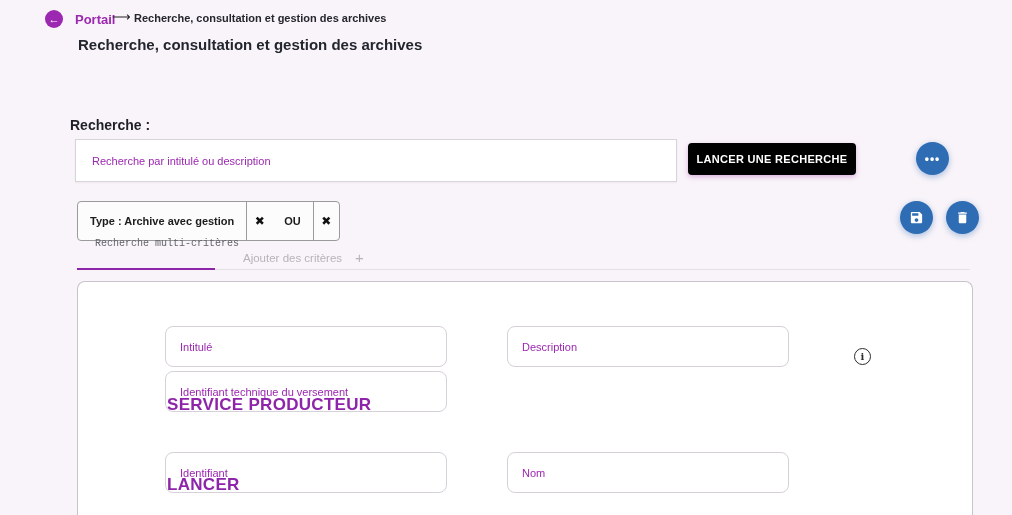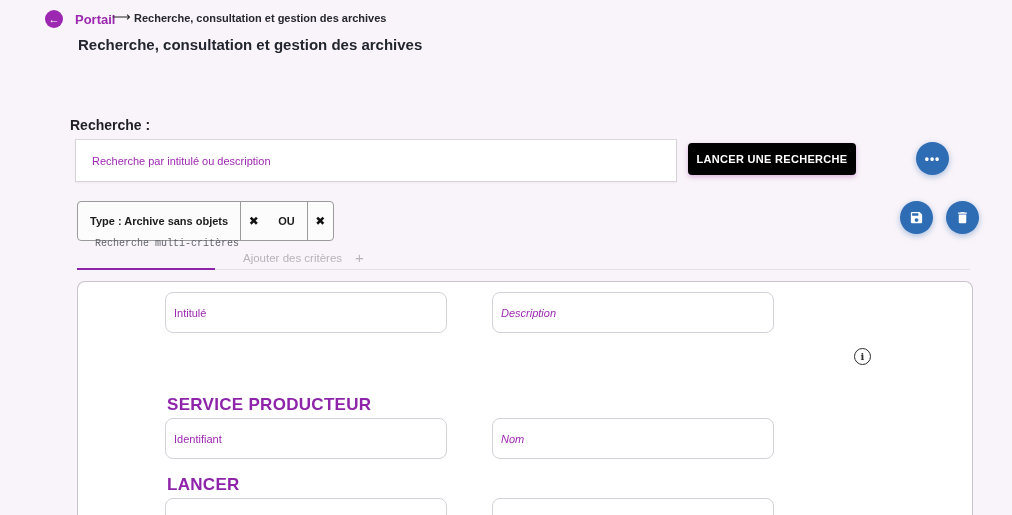--- a/index.html
+++ b/index.html
@@ -102,26 +102,27 @@
   }
   
   .card {
     position: absolute; left: 77px; top: 281px; width: 896px; height: 240px;
     background: #fff; border: 1px solid #c9c4cb;
     border-radius: 8px 8px 0 0; border-bottom: none;
   }
   .field {
     position: absolute; width: 282px; height: 41px;
     border: 1px solid #d6d0d8; border-radius: 8px; background: #fff;
-    padding: 0 8px; font-size: 11px; color: #9c27b0; outline: none;
+    padding: 0 14px; font-size: 11px; color: #9c27b0; outline: none;
     font-family: "Liberation Sans", sans-serif;
+    margin-top: 34px;
   }
   .field::placeholder { color: #9c27b0; opacity: 1; }
   .col-l { left: 165px; }
-  .col-r { left: 492px; font-style: italic; }
+  .col-r { left: 507px; }
   .row-1 { top: 292px; }
   .row-2 { top: 337px; }
   .row-3 { top: 418px; }
   .row-4 { top: 498px; }
   .section-heading {
     position: absolute; left: 167px; font-size: 17px; font-weight: 700;
     color: #8e24aa; letter-spacing: 0.3px;
   }
   .heading-producer { top: 395px; }
   .heading-dates { top: 475px; }
@@ -148,21 +149,21 @@
   <h1 class="page-title">Recherche, consultation et gestion des archives</h1>
 
   <div class="search-label">Recherche :</div>
   <input class="search-input" type="text" placeholder="Recherche par intitulé ou description" style="">
   <button class="launch-btn">LANCER UNE RECHERCHE</button>
   <button class="circle-btn more-btn">
       <span class="more-dots">•••</span>
     </button>
 
   <div class="chip-bar">
-    <span class="chip-seg">Type : Archive sans objets</span>
+    <span class="chip-seg">Type : Archive avec gestion</span>
     <button class="chip-close">
         <span>✖</span>
       </button>
     <span class="chip-seg">OU</span>
     <button class="chip-close">
         <span>✖</span>
       </button>
   </div>
 
   <button class="circle-btn save-btn">
@@ -181,20 +182,21 @@
     <span>Ajouter des critères</span>
     <span class="plus">+</span>
   </button>
   <div class="tab-rule"></div>
   <div class="tab-underline"></div>
 
   <div class="card"></div>
 
   <input class="field col-l row-1" type="text" placeholder="Intitulé" style="">
   <input class="field col-r row-1" type="text" placeholder="Description" style="">
+  <input class="field col-l row-2" type="text" placeholder="Identifiant technique du versement" style="">
   <button class="info-btn">i</button>
 
   <div class="section-heading heading-producer">SERVICE PRODUCTEUR</div>
   <input class="field col-r row-3" type="text" placeholder="Nom" style="">
   <input class="field col-l row-3" type="text" placeholder="Identifiant" style="">
 
   <div class="section-heading heading-dates">LANCER</div>
   <input class="field col-l row-4" type="text" style="">
   <input class="field col-r row-4" type="text" style="">
 

